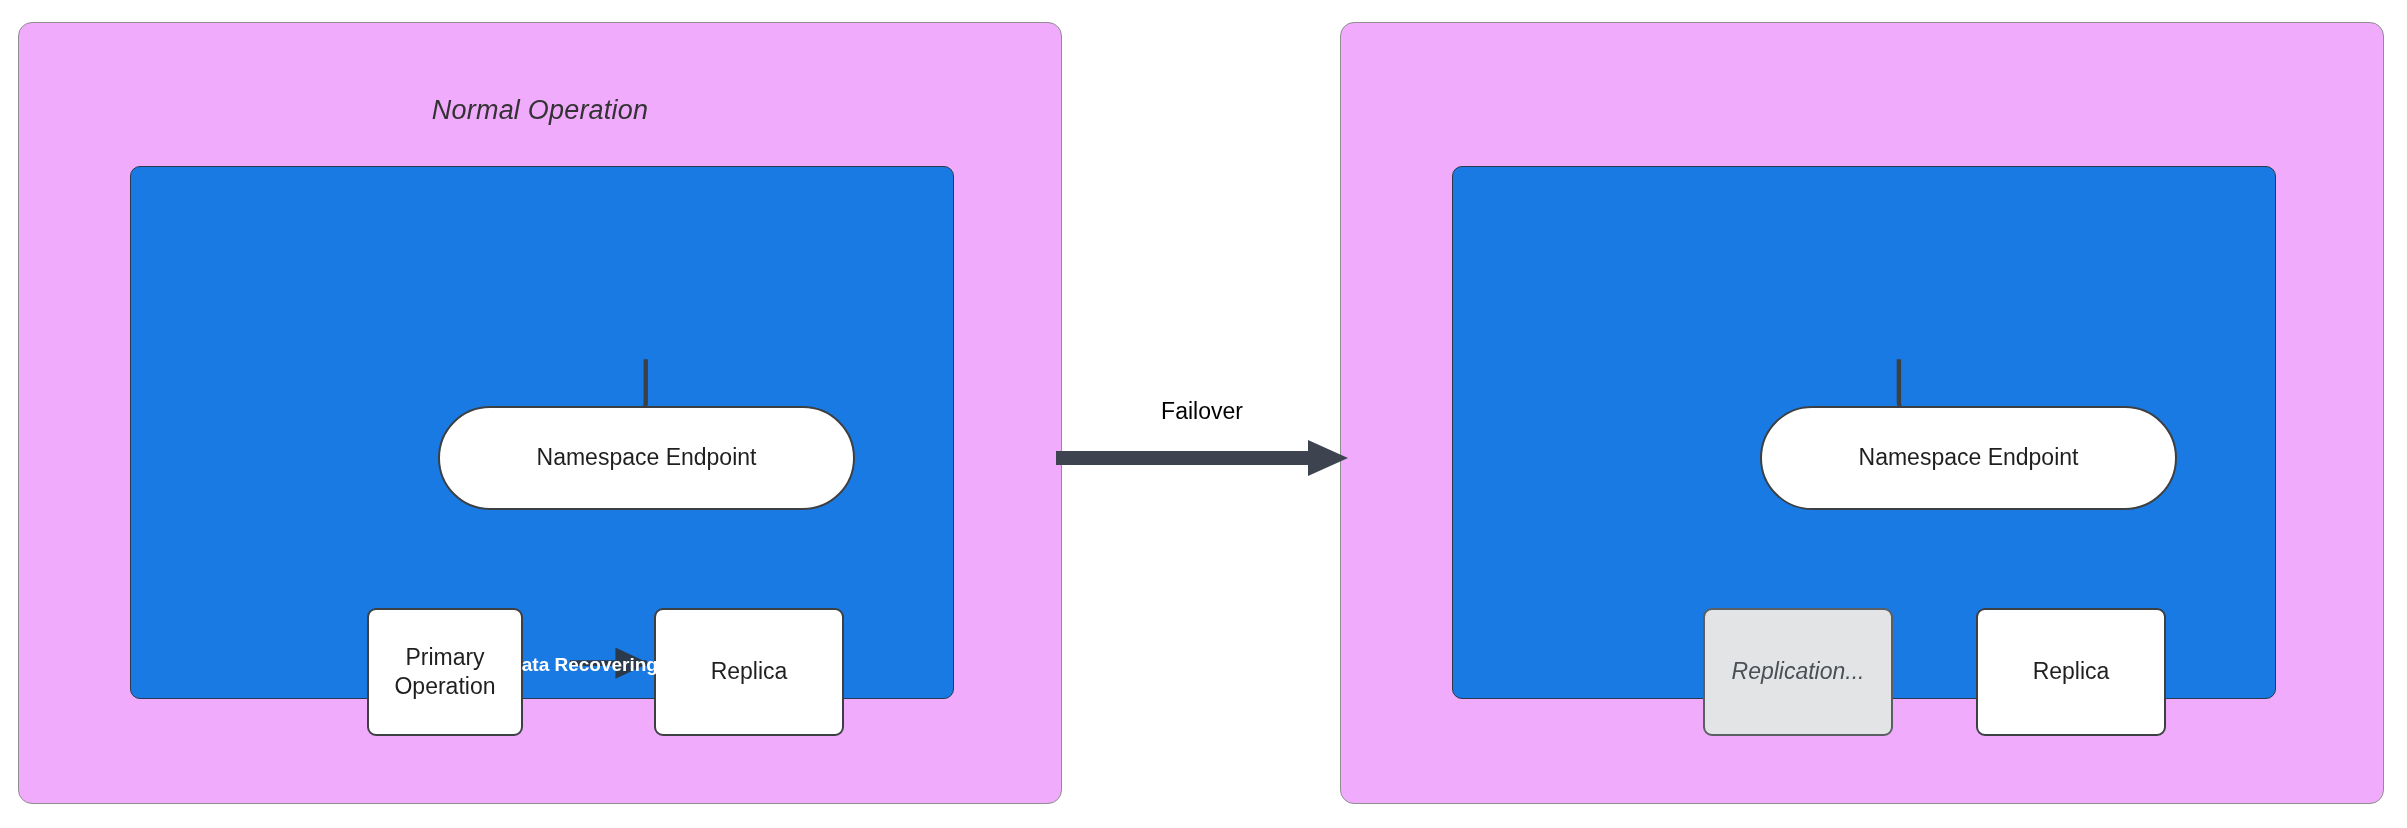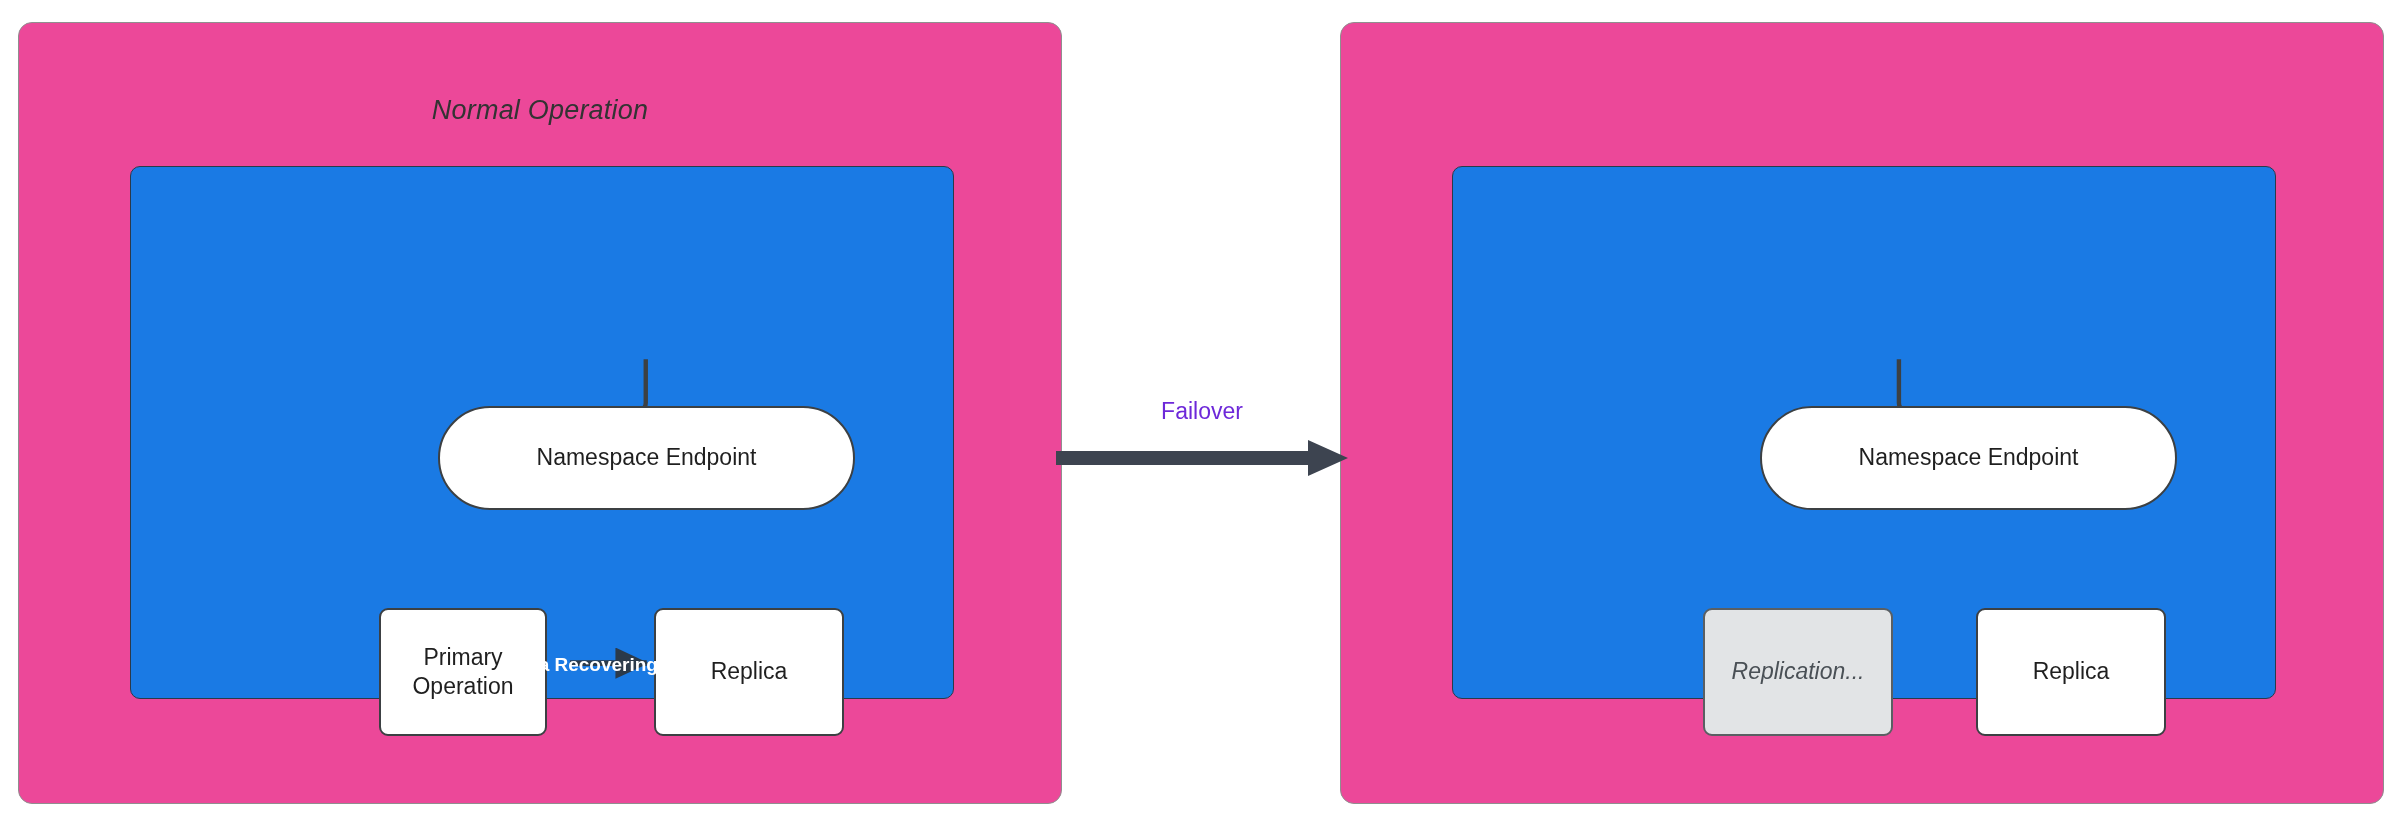--- a/index.html
+++ b/index.html
@@ -12,21 +12,21 @@
   }
   #stage {
     position: relative;
     width: 2407px;
     height: 828px;
     background: #ffffff;
     overflow: hidden;
   }
   .panel {
     position: absolute;
-    background: #ec4899;
+    background: #f0abfc;
     border: 1.6px solid #8f8f8f;
     border-radius: 14px;
     box-sizing: border-box;
   }
   #panel-left  { left: 18px;   top: 22px; width: 1044px; height: 782px; }
   #panel-right { left: 1340px; top: 22px; width: 1044px; height: 782px; }
 
   .panel-title {
     position: absolute;
     top: 72px;
@@ -71,21 +71,21 @@
     background: #e2e4e6;
     border-color: #5a5f63;
     color: #4a5056;
     font-style: italic;
   }
 
   
   #ep-left   { left: 307px; top: 232px; width: 417px; height: 104px; }
   #ep-right  { left: 307px; top: 232px; width: 417px; height: 104px; }
 
-  #primary-left { left: 248px; top: 434px; width: 168px; height: 128px; }
+  #primary-left { left: 236px; top: 434px; width: 156px; height: 128px; }
   #replica-left { left: 523px; top: 434px; width: 190px; height: 128px; }
 
   #recovering-right { left: 250px; top: 434px; width: 190px; height: 128px; }
   #replica-right    { left: 523px; top: 434px; width: 190px; height: 128px; }
 
   svg.edges {
     position: absolute;
     left: 0; top: 0;
     width: 100%;
     height: 100%;
@@ -129,21 +129,21 @@
     width: 292px;
     height: 120px;
     z-index: 6;
   }
   #failover-label {
     position: absolute;
     left: 50%;
     top: 0px;
     transform: translateX(-50%);
     font-size: 23px;
-    color: #6d28d9;
+    color: #000000;
     white-space: nowrap;
   }
   svg.failover-svg {
     position: absolute;
     left: 0;
     top: 34px;
     width: 292px;
     height: 52px;
     overflow: visible;
   }

